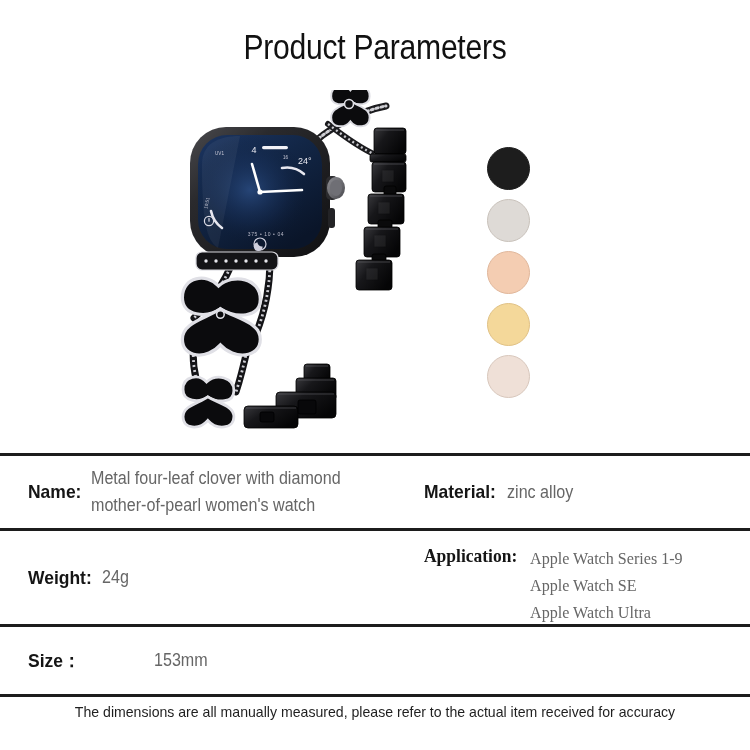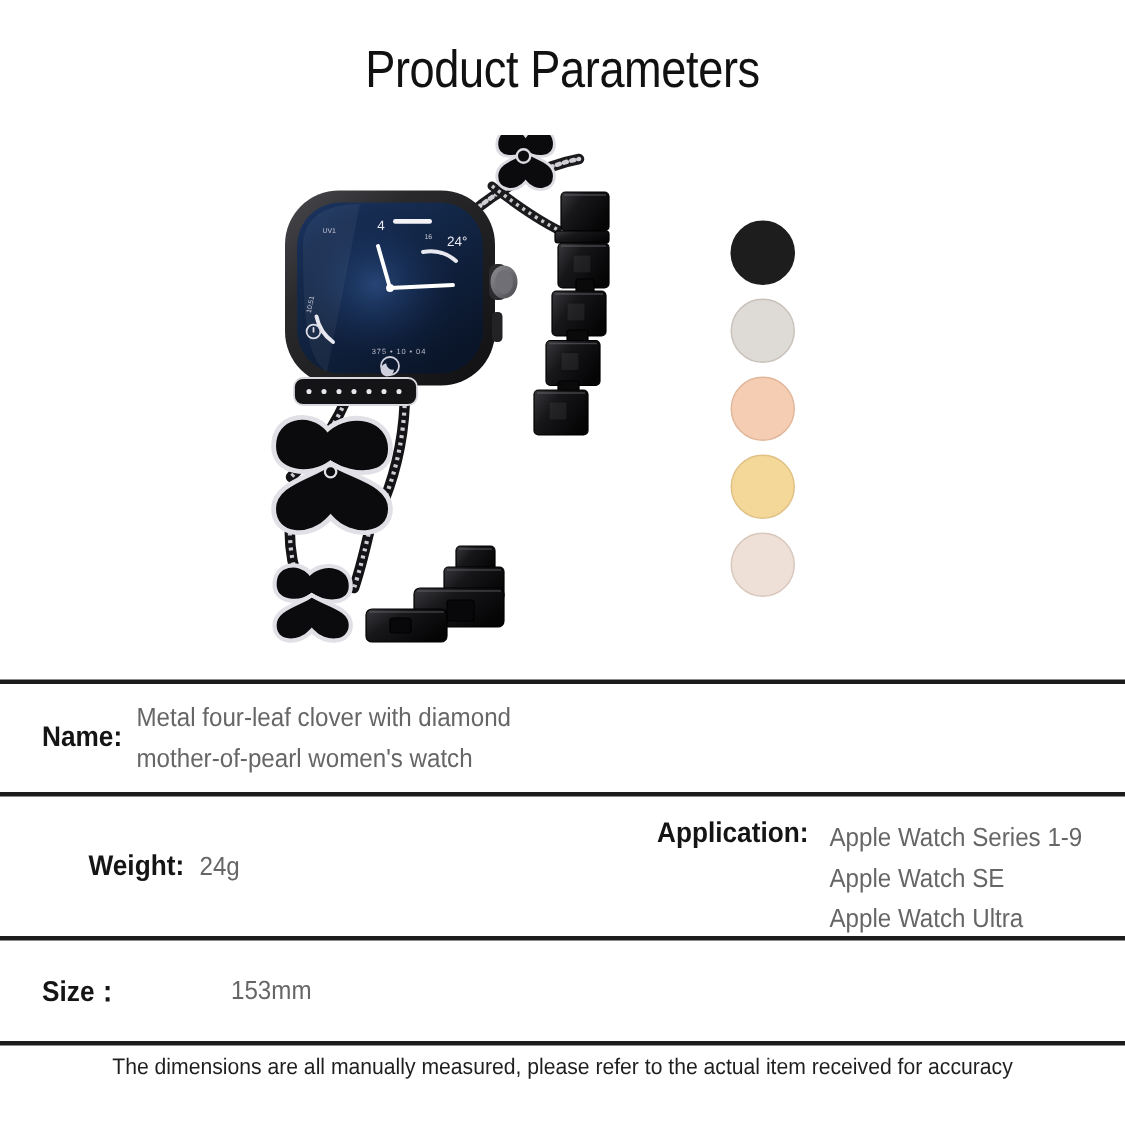--- a/index.html
+++ b/index.html
@@ -113,22 +113,22 @@
     transform: scaleX(0.92);
     transform-origin: left center;
   }
   .spec-value .vline { display: block; white-space: nowrap; }
 
   
   .r1 .cell.left { align-items: center; padding-top: 0; }
   .r1 .spec-label { align-self: center; }
   .r1 .cell.right { align-items: center; }
 
-  .r2 .cell.left  { align-items: center; margin-left: 31px; }
-  .r2 .cell.right { align-items: flex-start; padding-top: 14px; }
+  .r2 .cell.left  { align-items: center; }
+  .r2 .cell.right { align-items: flex-start; padding-top: 14px; font-family: Liberation Serif, serif; }
 
   .r3 .cell.left  { align-items: center; gap: 32px; }
 
   .gap-s { display: inline-block; width: 5px; }
 
   
   .footer-note {
     position: absolute;
     left: 0;
     top: 703px;
@@ -327,20 +327,27 @@
 
   <div class="spec-row r1">
     <div class="cell left vcenter">
       <span class="spec-label">Name:</span>
       <span class="gap-s"></span>
       <span class="spec-value">
         <span class="vline">Metal four-leaf clover with diamond</span>
         <span class="vline">mother-of-pearl women's watch</span>
       </span>
     </div>
+    <div class="cell right vcenter">
+      <span class="spec-label">Material:</span>
+      <span class="gap-s"></span>
+      <span class="spec-value">
+        <span class="vline">zinc alloy</span>
+      </span>
+    </div>
   </div>
 
   <div class="rule"></div>
 
   <div class="spec-row r2">
     <div class="cell left">
       <span class="spec-label">Weight:</span>
       <span class="gap-s"></span>
       <span class="spec-value">
         <span class="vline">24g</span>

